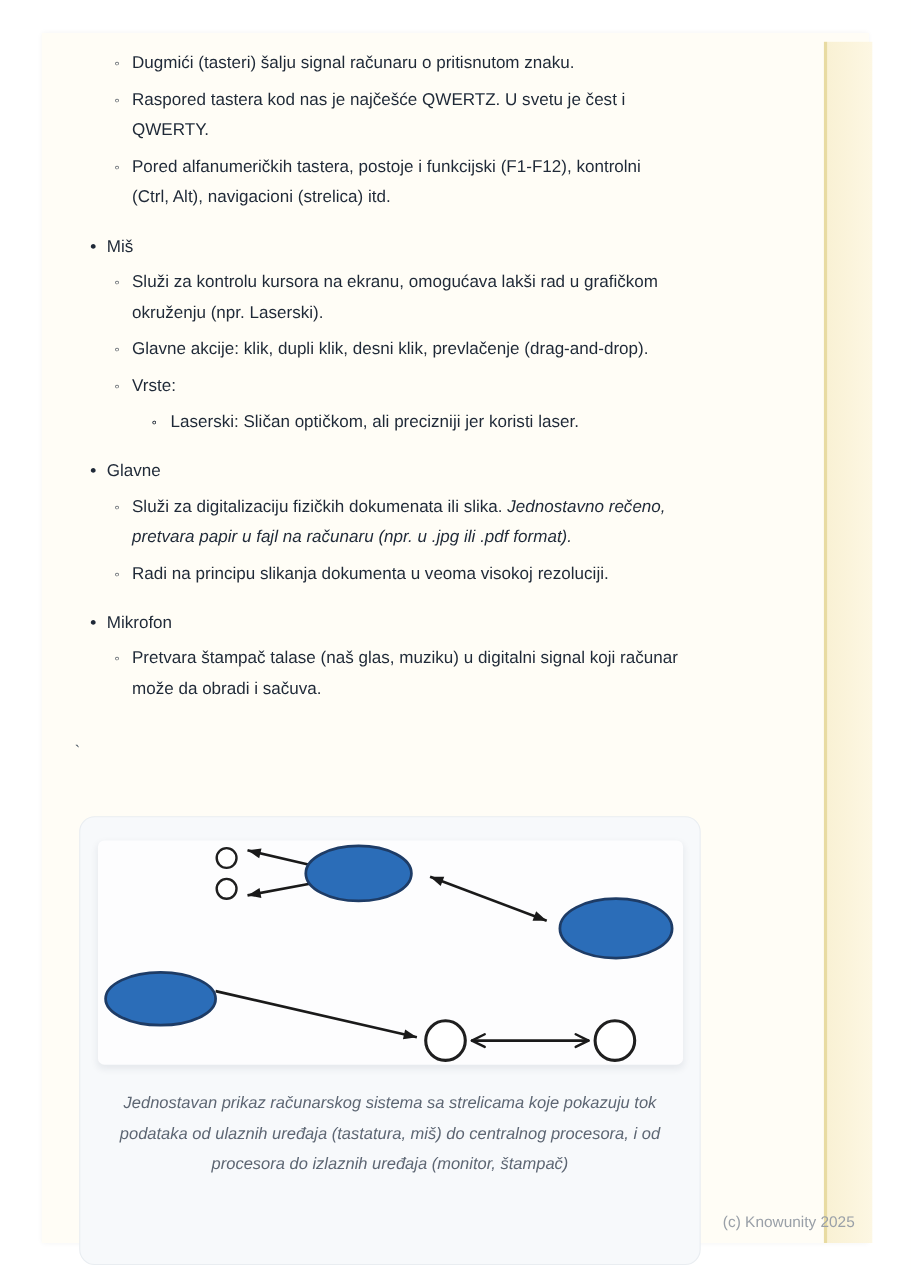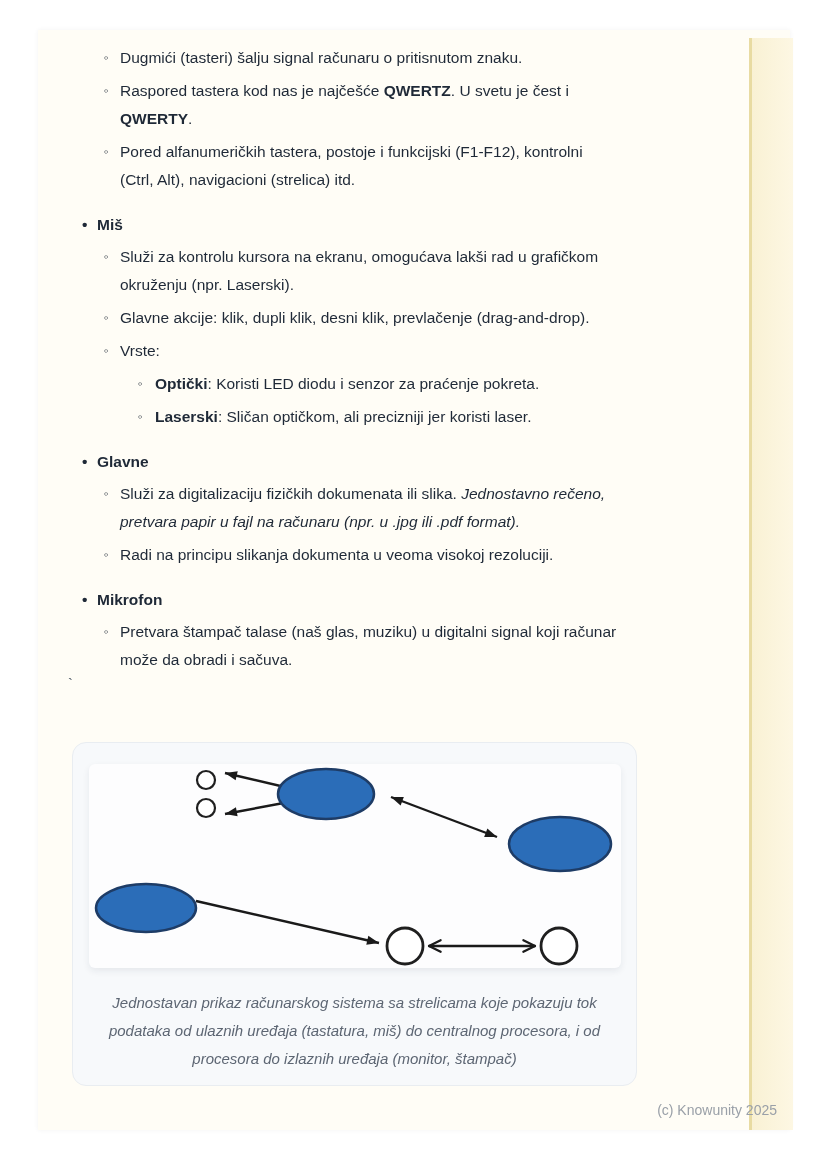--- a/index.html
+++ b/index.html
@@ -20,25 +20,25 @@
   }
   .content{position:absolute;left:0;top:14px;width:700px;}
   .li{position:relative;font-size:15.5px;line-height:28px;color:#1f2937;margin:0 0 5px 0;}
   .li .marker{position:absolute;top:0;}
   .l1{padding-left:59px;font-weight:bold;margin-top:17px;margin-bottom:4px;}
   .l1 .marker{left:44px;}
   .l2{padding-left:82px;}
   .l2 .marker{left:66px;font-size:13px;}
   .l3{padding-left:117px;}
   .l3 .marker{left:100px;font-size:13px;}
-  .b{font-weight:bold;}
+  .b{font-weight:normal;}
   .i{font-style:italic;}
   .stray{position:absolute;left:30px;top:645px;font-size:15px;color:#44505e;}
   .figure-card{
-    position:absolute;left:34px;top:712px;width:565px;height:344px;
+    position:absolute;left:34px;top:712px;width:565px;height:408px;
     background:#f7f9fb;border:1px solid #e9edf1;border-radius:14px;
     box-sizing:border-box;
   }
   .figure-panel{
     position:absolute;left:16px;top:21px;width:532px;height:204px;
     background:#fdfdfe;border-radius:6px;
     box-shadow:0 3px 7px rgba(30,40,60,0.08);
   }
   .figure-caption{
     position:absolute;left:0;top:246px;width:100%;
@@ -56,21 +56,21 @@
   <div class="accent-strip"></div>
 
   <div class="content" id="list">
       <div class="li l2"><span class="marker">◦</span><span class="txt"><span>Dugmići (tasteri) šalju signal računaru o pritisnutom znaku.</span></span></div>
       <div class="li l2"><span class="marker">◦</span><span class="txt"><span>Raspored tastera kod nas je najčešće </span><span class="b">QWERTZ</span><span>. U svetu je čest i</span><br><span class="b">QWERTY</span><span>.</span></span></div>
       <div class="li l2"><span class="marker">◦</span><span class="txt"><span>Pored alfanumeričkih tastera, postoje i funkcijski (F1-F12), kontrolni</span><br><span>(Ctrl, Alt), navigacioni (strelica) itd.</span></span></div>
       <div class="li l1"><span class="marker">•</span><span class="txt"><span class="b">Miš</span></span></div>
       <div class="li l2"><span class="marker">◦</span><span class="txt"><span>Služi za kontrolu kursora na ekranu, omogućava lakši rad u grafičkom</span><br><span>okruženju (npr. Laserski).</span></span></div>
       <div class="li l2"><span class="marker">◦</span><span class="txt"><span>Glavne akcije: klik, dupli klik, desni klik, prevlačenje (drag-and-drop).</span></span></div>
       <div class="li l2"><span class="marker">◦</span><span class="txt"><span>Vrste:</span></span></div>
-      <div class="li l3"><span class="marker">◦</span><span class="txt"><span class="b">Optički</span><span>: Koristi LED diodu i senzor za praćenje pokreta.</span></span></div>
+      <div class="li l3"><span class="marker">◦</span></div>
       <div class="li l3"><span class="marker">◦</span><span class="txt"><span class="b">Laserski</span><span>: Sličan optičkom, ali precizniji jer koristi laser.</span></span></div>
       <div class="li l1"><span class="marker">•</span><span class="txt"><span class="b">Glavne</span></span></div>
       <div class="li l2"><span class="marker">◦</span><span class="txt"><span>Služi za digitalizaciju fizičkih dokumenata ili slika. </span><span class="i">Jednostavno rečeno,</span><br><span class="i">pretvara papir u fajl na računaru (npr. u .jpg ili .pdf format).</span></span></div>
       <div class="li l2"><span class="marker">◦</span><span class="txt"><span>Radi na principu slikanja dokumenta u veoma visokoj rezoluciji.</span></span></div>
       <div class="li l1"><span class="marker">•</span><span class="txt"><span class="b">Mikrofon</span></span></div>
       <div class="li l2"><span class="marker">◦</span><span class="txt"><span>Pretvara štampač talase (naš glas, muziku) u digitalni signal koji računar</span><br><span>može da obradi i sačuva.</span></span></div>
     </div>
 
   <div class="stray">`</div>
 

